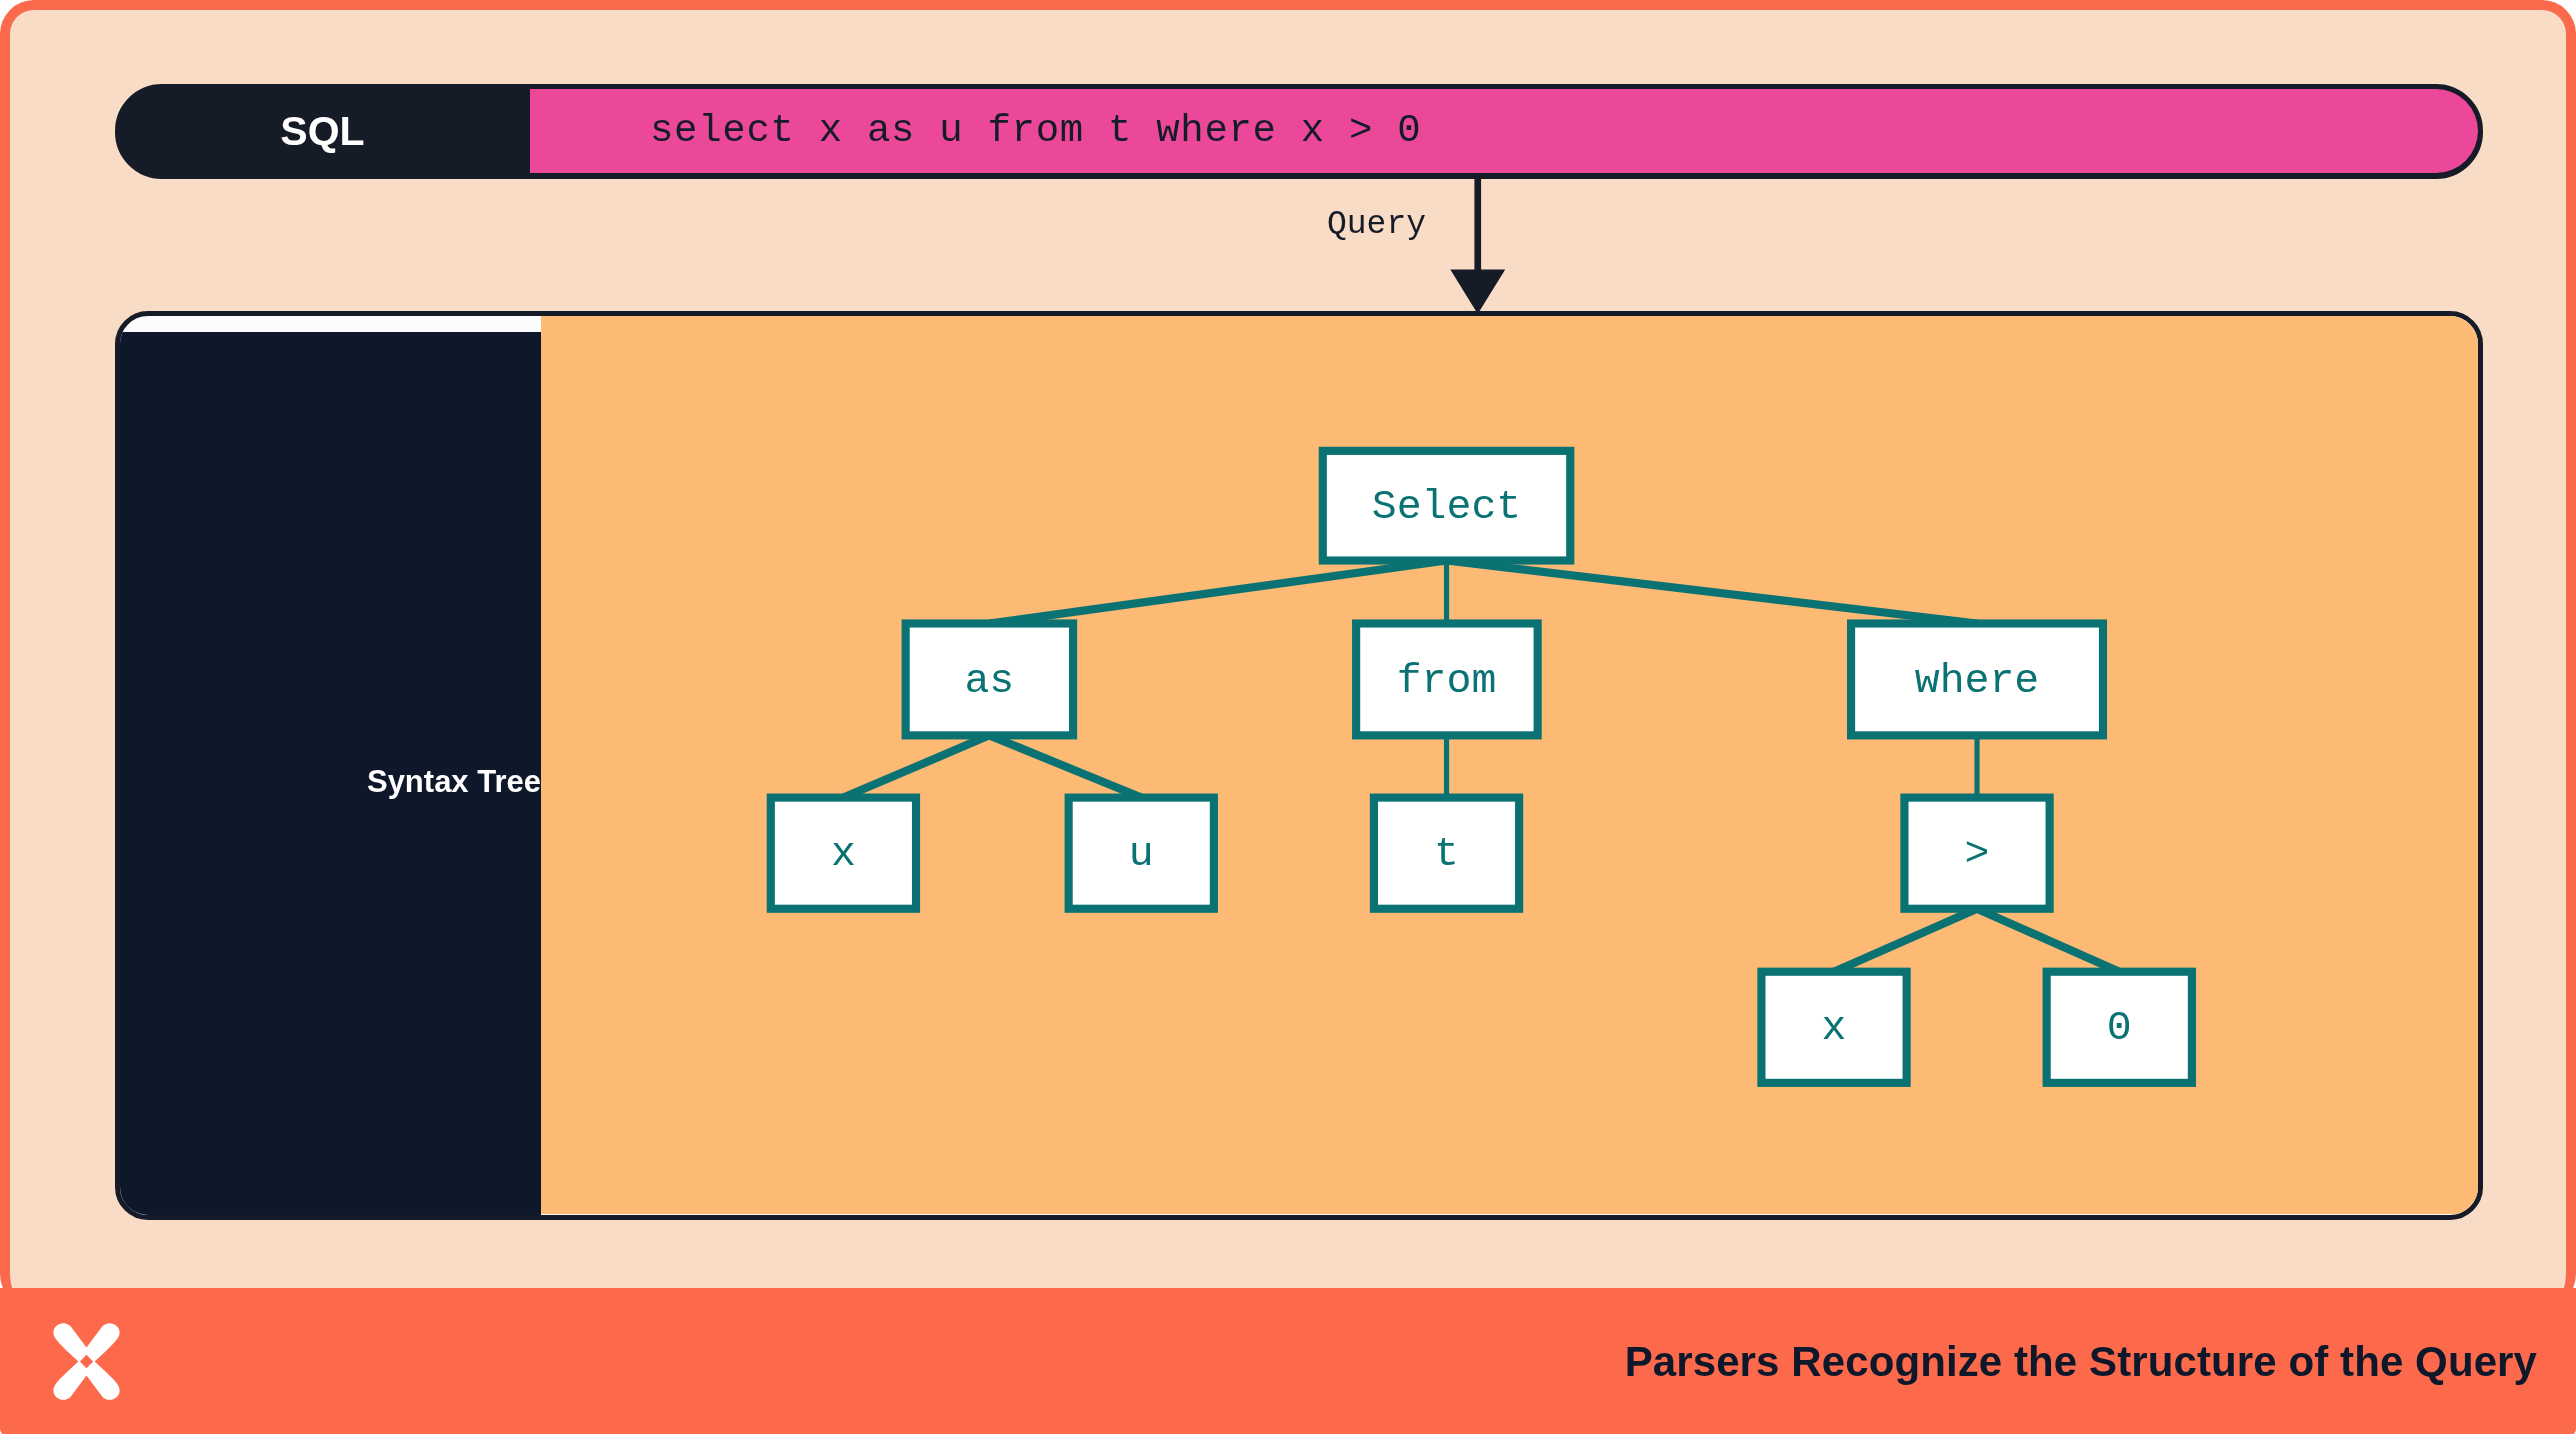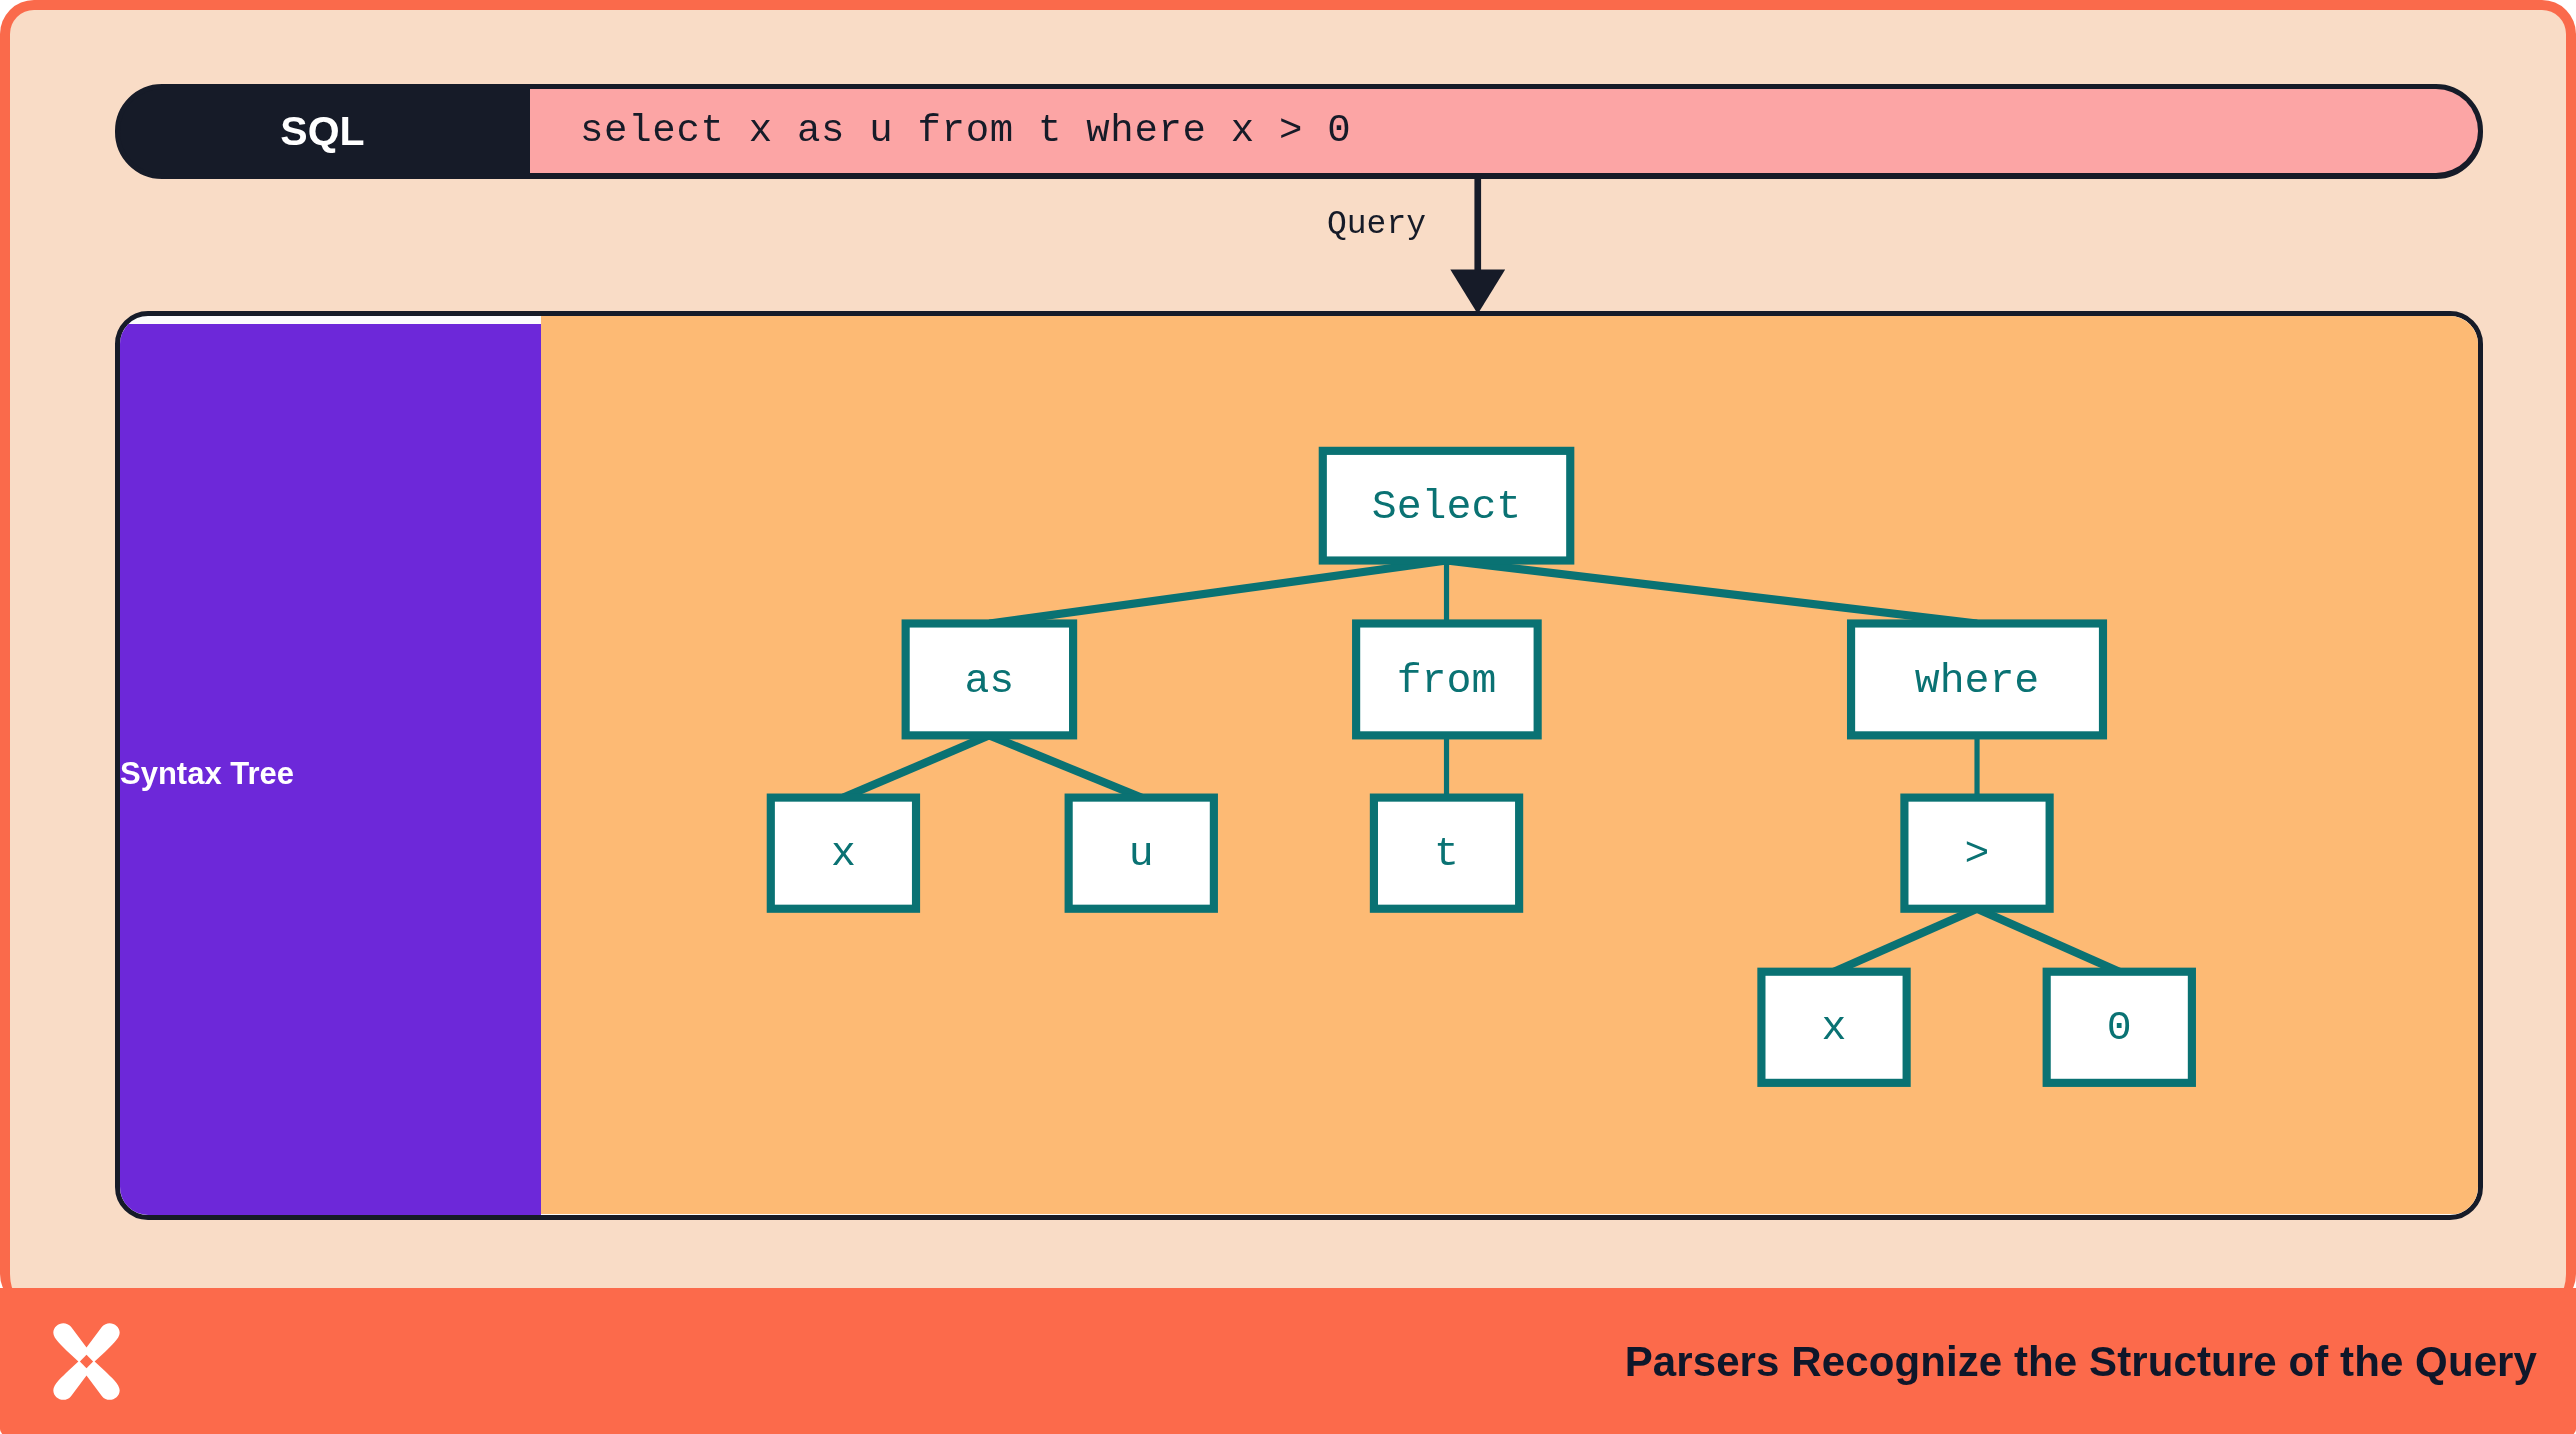--- a/index.html
+++ b/index.html
@@ -97,28 +97,28 @@
     font-weight: bold;
     z-index: 3;
     font-family: "Liberation Sans", sans-serif;
   }
   .sql-input {
     position: absolute;
     left: 415px;
     top: 5.2px;
     width: 1948px;
     height: 84px;
-    background: #fca5a5;
+    background: #ec4899;
     border-top-right-radius: 42px;
     border-bottom-right-radius: 42px;
     display: flex;
     align-items: center;
     z-index: 2;
     box-sizing: border-box;
-    padding-left: 50px;
+    padding-left: 120px;
     color: #161b28;
     font-size: 39px;
     font-family: "Liberation Mono", monospace;
     letter-spacing: 0.7px;
     white-space: pre;
   }
 
   
   .parser-wrap {
     position: absolute;
@@ -146,27 +146,27 @@
     width: 2368px;
     height: 909px;
     box-sizing: border-box;
     background: #fbfbfc;
     border: 5.2px solid #161b28;
     border-radius: 33px;
     overflow: hidden;
   }
   .tree-sidebar {
     position: absolute;
-    left: 0; top: 8px;
+    left: 0; top: 16px;
     width: 421px;
     height: 100%;
-    background: #6d28d9;
+    background: #0f172a;
     display: flex;
     align-items: center;
-    justify-content: flex-start;
+    justify-content: flex-end;
   }
   .tree-sidebar-label {
     color: #ffffff;
     font-size: 31px;
     font-weight: bold;
     font-family: "Liberation Sans", sans-serif;
   }
   .tree-canvas {
     position: absolute;
     left: 421px;

